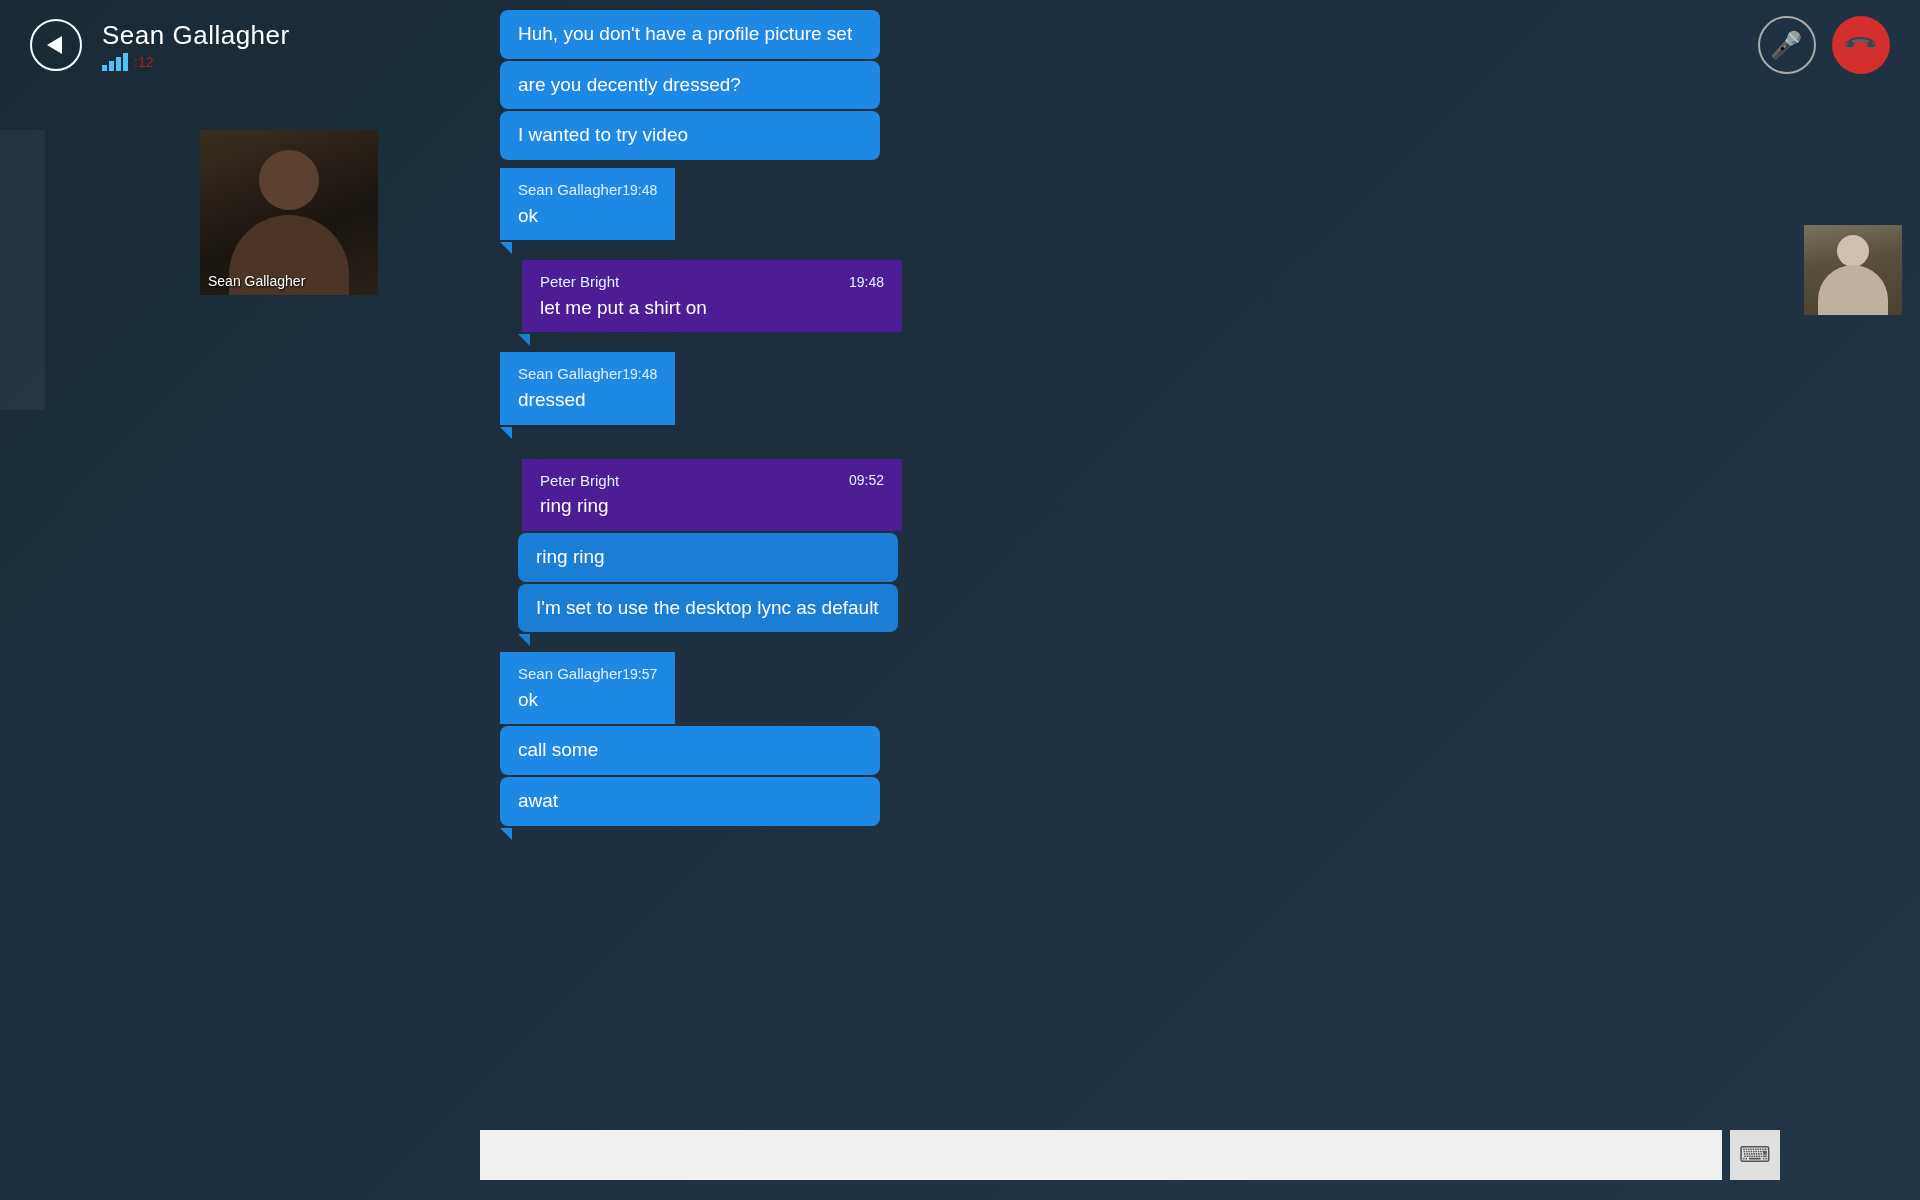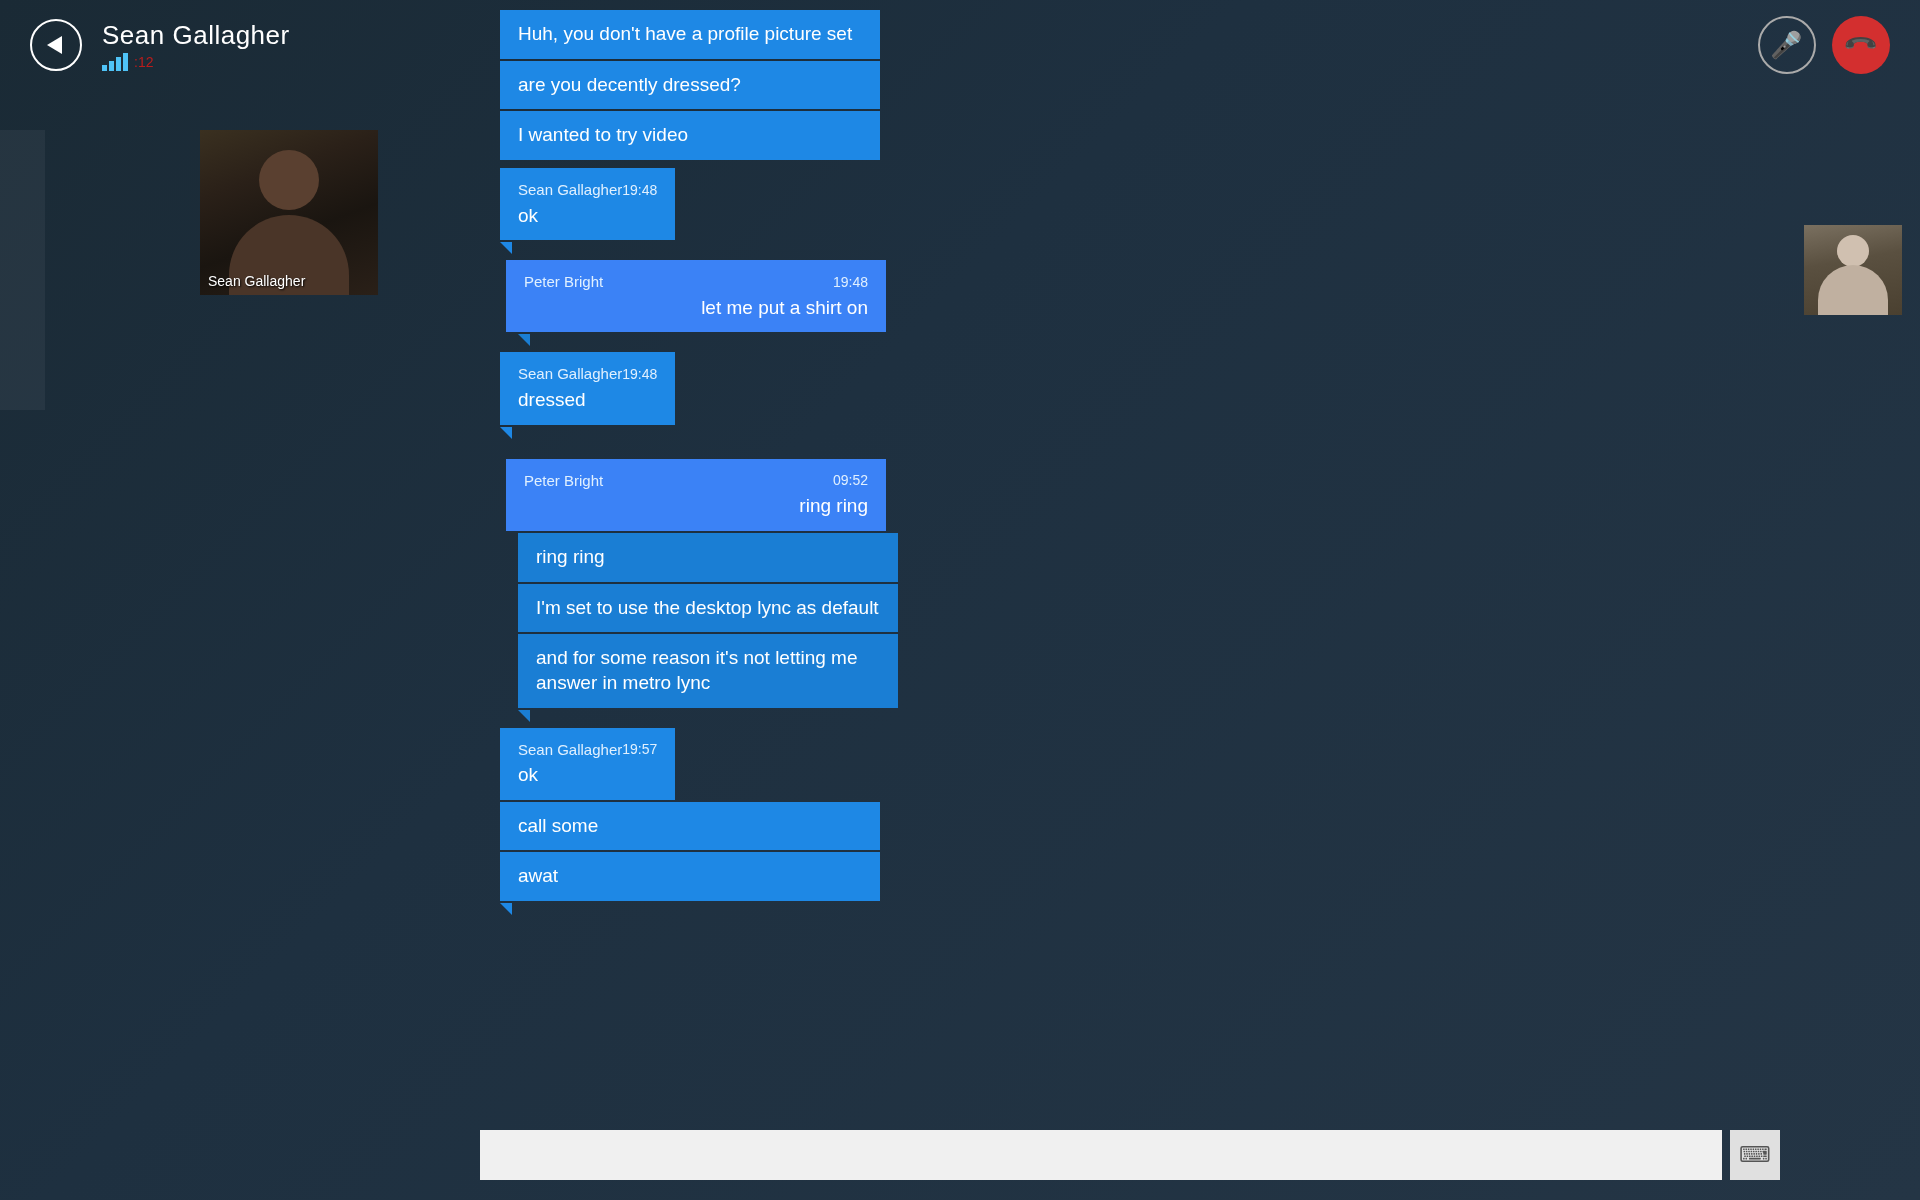--- a/index.html
+++ b/index.html
@@ -233,41 +233,41 @@
     .msg-connector {
       width: 0; height: 0;
       border-top: 12px solid #1e88e5;
       border-left: 12px solid transparent;
       align-self: flex-start;
       margin-left: 0;
     }
 
     
     .msg-bubble.peter {
-      background: #3b82f6;
-      margin-left: 6px;
-      text-align: right;
+      background: #4c1d95;
+      margin-left: 22px;
     }
     .msg-connector-peter {
       width: 0; height: 0;
       border-top: 12px solid #1a7ed4;
       border-left: 12px solid transparent;
       align-self: flex-start;
       margin-left: 18px;
     }
 
     
     .msg-bubble.sean {
       background: #1e88e5;
       align-self: flex-start;
     }
 
     
     .msg-bubble.standalone {
       margin-left: 0;
+      border-radius: 8px;
     }
     .msg-bubble.standalone.peter-follow {
       margin-left: 18px;
       background: #1a7ed4;
     }
 
     
     .input-area {
       position: absolute;
       bottom: 20px;
@@ -392,23 +392,20 @@
         <span class="msg-time">09:52</span>
       </div>
       <span class="msg-text">ring ring</span>
     </div>
     <div class="msg-bubble standalone peter-follow">
       <span>ring ring</span>
     </div>
     <div class="msg-bubble standalone peter-follow">
       <span>I'm set to use the desktop lync as default</span>
     </div>
-    <div class="msg-bubble standalone peter-follow">
-      <span>and for some reason it's not letting me answer in metro lync</span>
-    </div>
     <div class="msg-connector-peter"></div>
   </div>
 
   <div class="msg-group">
     <div class="msg-bubble sean sender-header">
       <div class="msg-meta">
         <span class="msg-sender">Sean Gallagher</span>
         <span class="msg-time">19:57</span>
       </div>
       <span class="msg-text">ok</span>

